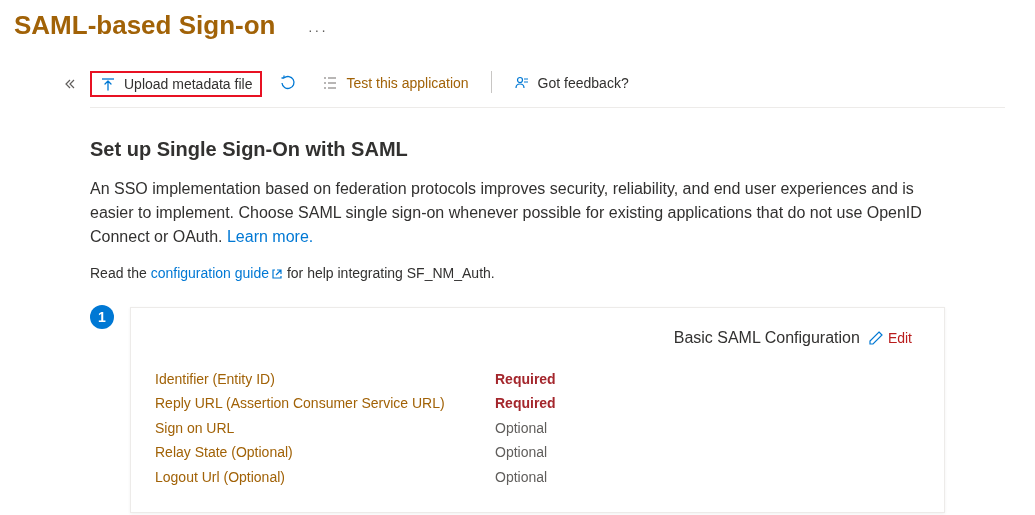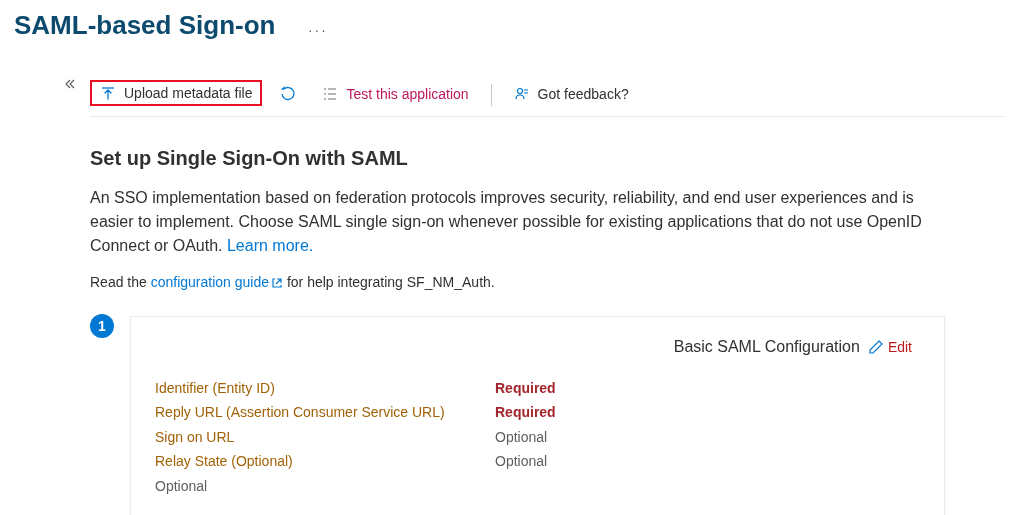--- a/index.html
+++ b/index.html
@@ -14,21 +14,21 @@
       width: 1035px;
       height: 515px;
       overflow: hidden;
     }
     .header {
       padding: 10px 14px 0 14px;
     }
     .page-title {
       font-size: 26px;
       font-weight: 600;
-      color: #0c4a6e;
+      color: #a16207;
       display: inline-block;
     }
     .ellipsis {
       display: inline-block;
       margin-left: 28px;
       color: #605e5c;
       font-size: 14px;
       vertical-align: middle;
       letter-spacing: 2px;
     }
@@ -46,44 +46,43 @@
     .collapse-chevron {
       color: #605e5c;
       font-size: 14px;
     }
     .main {
       flex: 1;
       padding-right: 30px;
     }
     .toolbar {
       display: flex;
-      align-items: flex-end;
+      align-items: flex-start;
       gap: 10px;
       padding-bottom: 10px;
     }
     .toolbar-btn {
       display: inline-flex;
       align-items: center;
       gap: 8px;
       padding: 4px 8px;
       border: none;
       background: transparent;
       font-size: 14px;
       color: #323130;
       cursor: pointer;
       font-family: inherit;
     }
     .toolbar-btn.highlighted {
       border: 2px solid #e81123;
       padding: 3px 8px;
     }
     .toolbar-btn.disabled {
-      color: #be185d;
+      color: #a16207;
       cursor: default;
-      margin-top: 11px;
     }
     .toolbar-divider {
       width: 1px;
       height: 22px;
       background: #c8c6c4;
       margin: 0 4px;
     }
     .toolbar-icon {
       display: inline-flex;
       align-items: center;
@@ -296,20 +295,21 @@
           </div>
           <div class="config-row">
             <div class="config-label">Sign on URL</div>
             <div class="config-value optional">Optional</div>
           </div>
           <div class="config-row">
             <div class="config-label">Relay State (Optional)</div>
             <div class="config-value optional">Optional</div>
           </div>
           <div class="config-row">
+            <div class="config-label">Logout Url (Optional)</div>
             <div class="config-value optional">Optional</div>
           </div>
         </div>
       </div>
     </div>
 
   </div>
 </div>
 
 </body></html>

